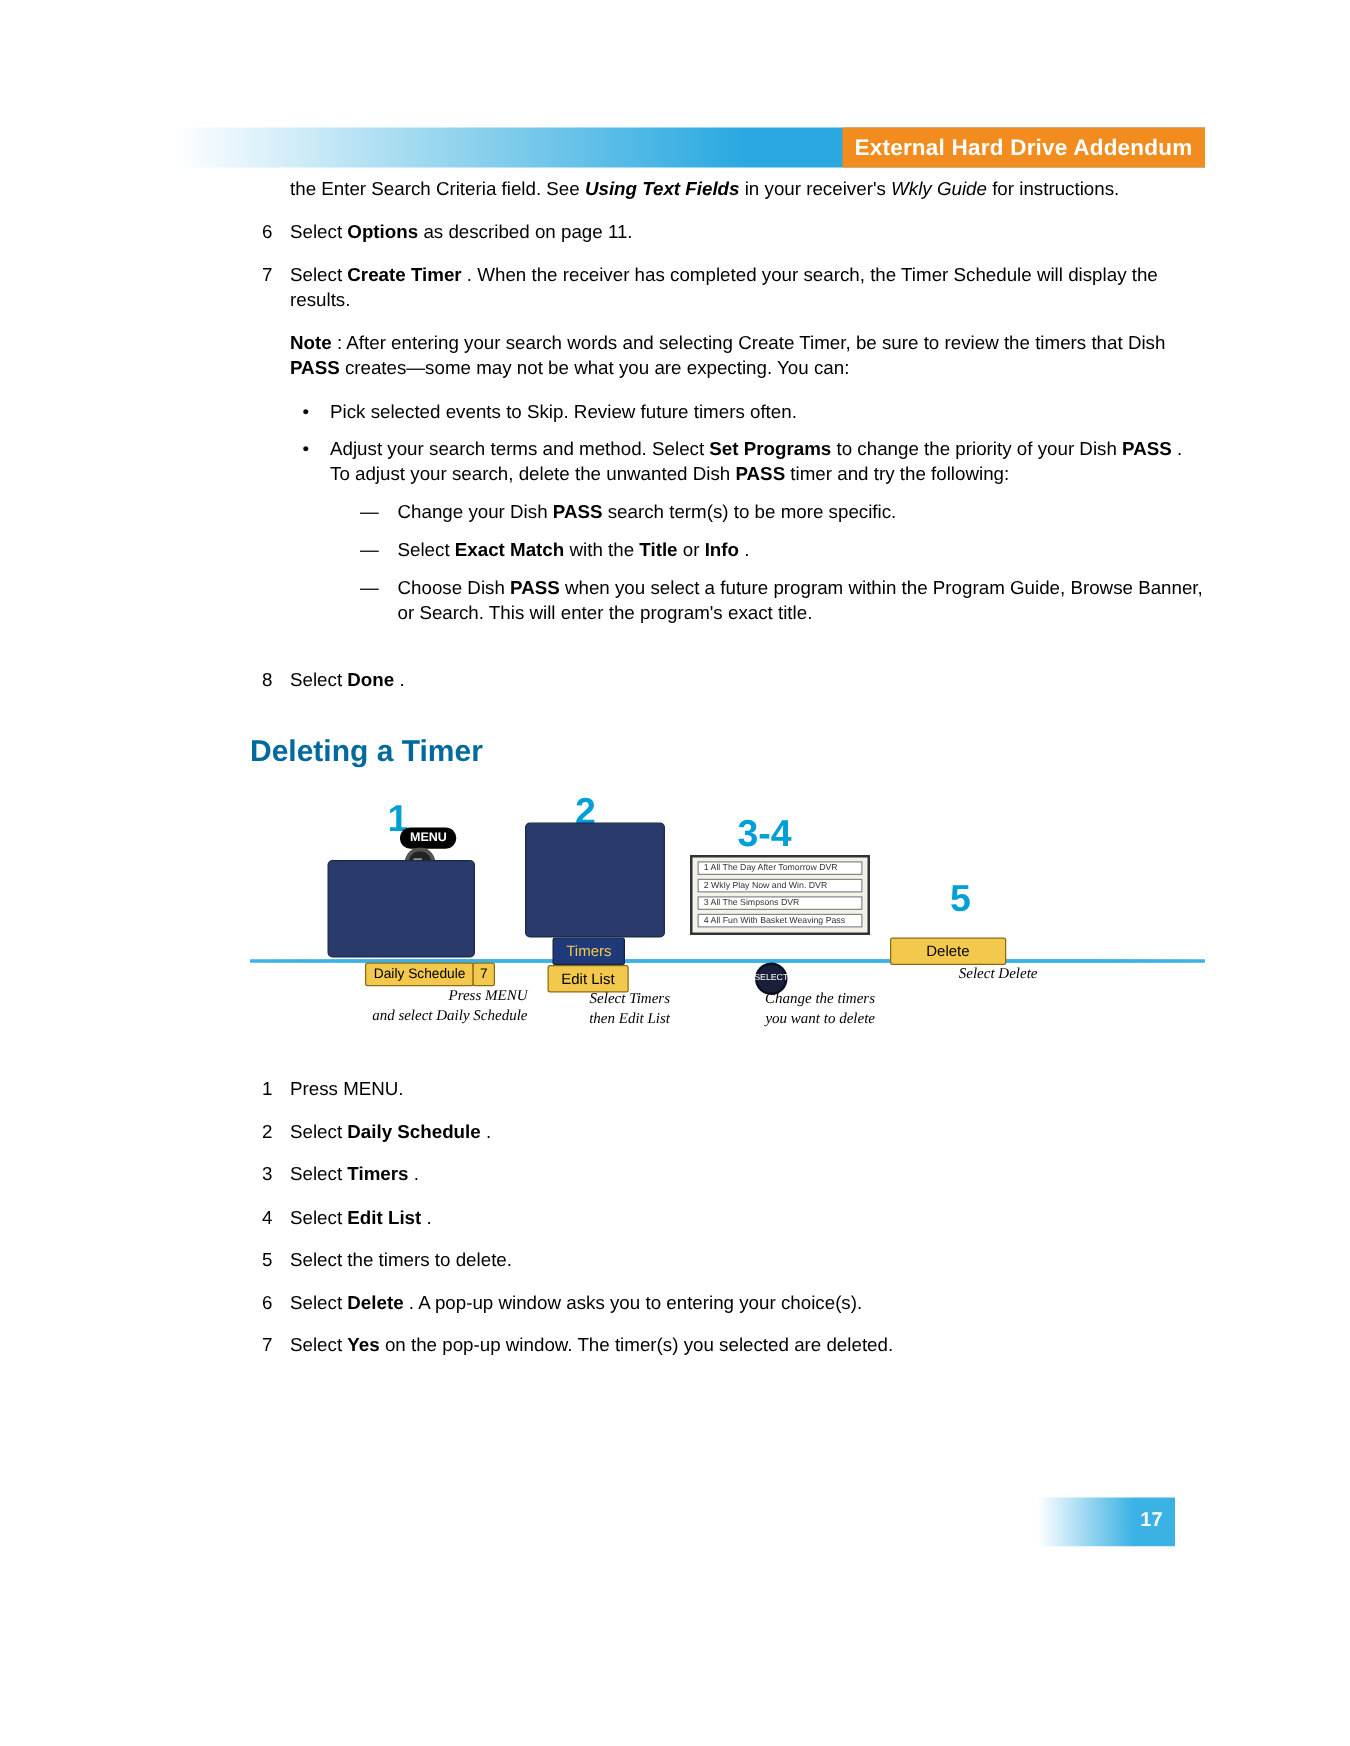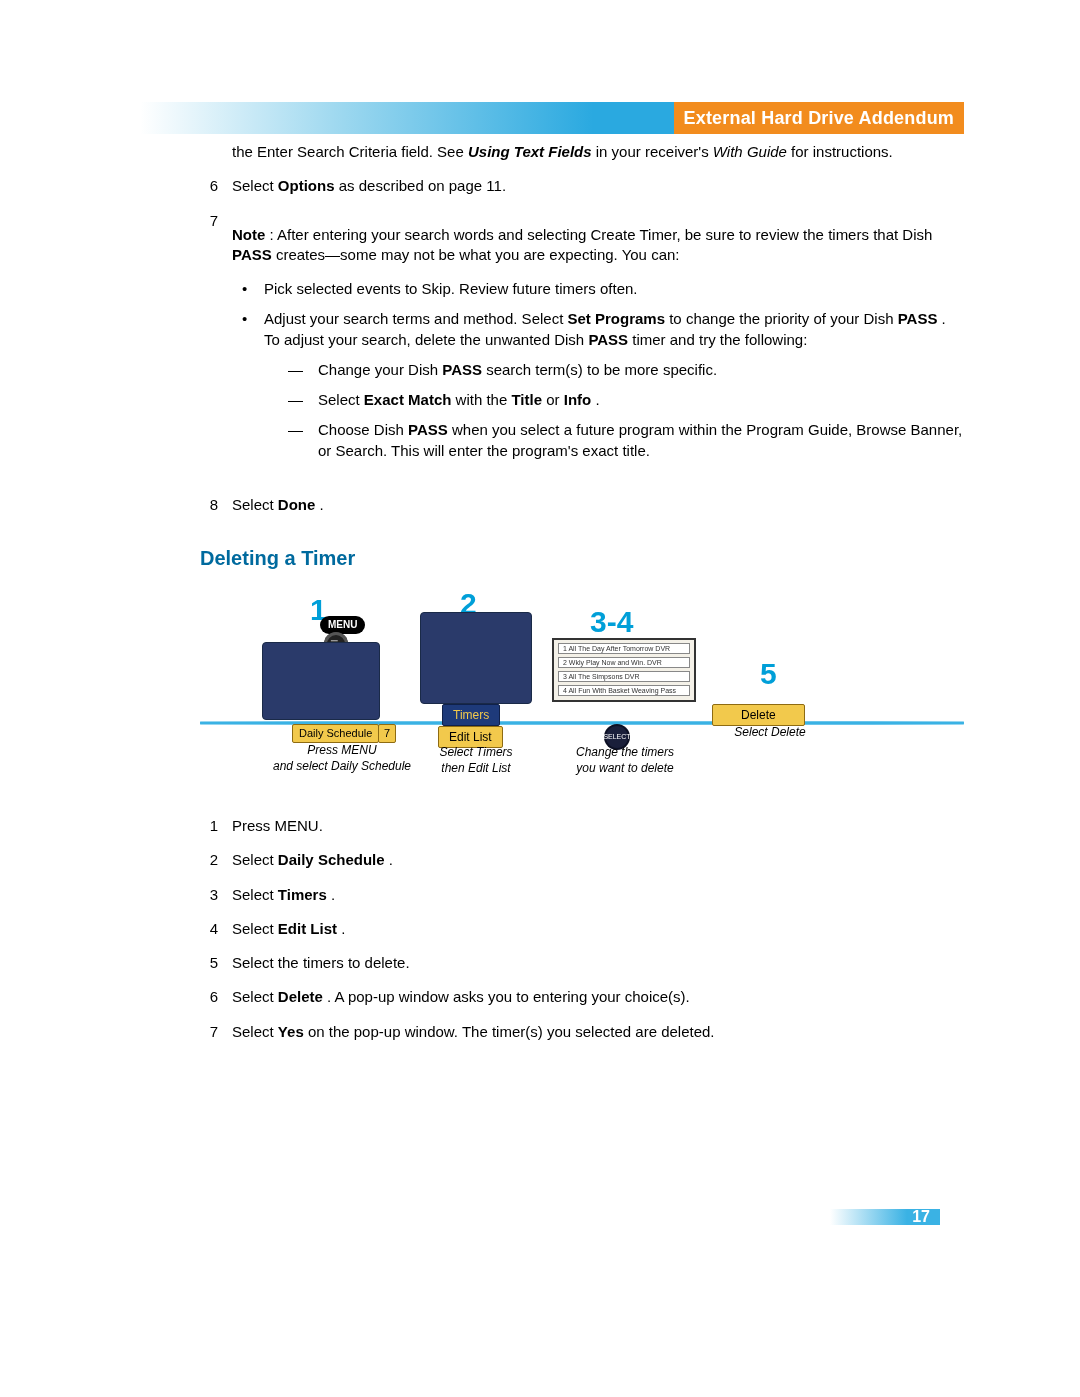--- a/index.html
+++ b/index.html
@@ -66,21 +66,21 @@
 
   .sub-bullets { margin-left: 10px; margin-top: 10px; }
   .sub-dash    { margin-left: 24px; margin-top: 10px; }
   .bullet-row  { display: flex; gap: 12px; margin-bottom: 10px; }
   .bullet-dot  { width: 10px; flex: 0 0 10px; }
   .dash-row    { display: flex; gap: 12px; margin-bottom: 10px; }
   .dash-glyph  { width: 18px; flex: 0 0 18px; }
 
   h2.section-title {
     color: #006a9e;
-    font-size: 20px;
+    font-size: 24px;
     font-weight: bold;
     margin: 30px 0 14px 0;
   }
 
   
   .diagram {
     height: 200px;
     position: relative;
     margin: 0 0 30px 0;
   }
@@ -161,22 +161,23 @@
     width:22px; height:22px; border-radius:50%;
     background:#1a1f3a; box-shadow:0 0 0 2px #0c1024;
     color:#fff; font-size:7px; display:flex; align-items:center; justify-content:center;
   }
 
   .caption {
     position:absolute;
     font-style: italic;
     font-size: 12px;
     color:#000;
-    text-align:center;
+    text-align:right;
     width: 160px;
+    font-family: Liberation Serif, serif;
   }
   .cap1 { left: 62px;  top: 156px; }
   .cap2 { left: 216px; top: 158px; width: 120px; }
   .cap3 { left: 350px; top: 158px; width: 150px; }
   .cap4 { left: 510px; top: 138px; width: 120px; }
 
   .timer-row {
     height:9px; margin:3px 4px;
     background:#fff; border:1px solid #888; font-size:7px; line-height:9px;
     padding-left:4px; color:#333; overflow:hidden; white-space:nowrap;
@@ -185,21 +186,21 @@
   
   .pagenum-box {
     position: absolute;
     right: 140px;
     bottom: 180px;
     height: 24px;
     display:flex;
     align-items:center;
   }
   .pagenum-grad {
-    width: 100px; height: 16px;
+    width: 100px; height: 39px;
     background: linear-gradient(to right, rgba(58,178,228,0) 0%, #3ab2e4 70%, #3ab2e4 100%);
     color:#fff; font-weight:bold; font-size:16px;
     display:flex; align-items:center; justify-content:flex-end;
     padding-right: 10px;
   }
 </style>
 </head>
 <body>
 
 <div class="page">
@@ -210,36 +211,41 @@
       <span>External Hard Drive Addendum</span>
     </div>
   </div>
 
   <div class="content">
 
     <div class="para" style="margin-left:32px">
       <span>the Enter Search Criteria field. See </span>
       <b><i>Using Text Fields</i></b>
       <span> in your receiver's </span>
-      <i>With Guide</i>
+      <i>Wkly Guide</i>
       <span> for instructions.</span>
     </div>
 
     <div class="ol-item">
       <div class="ol-num">6</div>
       <div class="ol-body">
         <span>Select </span>
         <b>Options</b>
         <span> as described on page 11.</span>
       </div>
     </div>
 
     <div class="ol-item">
       <div class="ol-num">7</div>
       <div class="ol-body">
+        <div>
+          <span>Select </span>
+          <b>Create Timer</b>
+          <span>. When the receiver has completed your search, the Timer Schedule will display the results.</span>
+        </div>
 
         <div class="para" style="margin-top:14px">
           <b>Note</b>
           <span>: After entering your search words and selecting Create Timer, be sure to review the timers that Dish</span>
           <b>PASS</b>
           <span> creates—some may not be what you are expecting. You can:</span>
         </div>
 
         <div class="sub-bullets">
           <div class="bullet-row">

